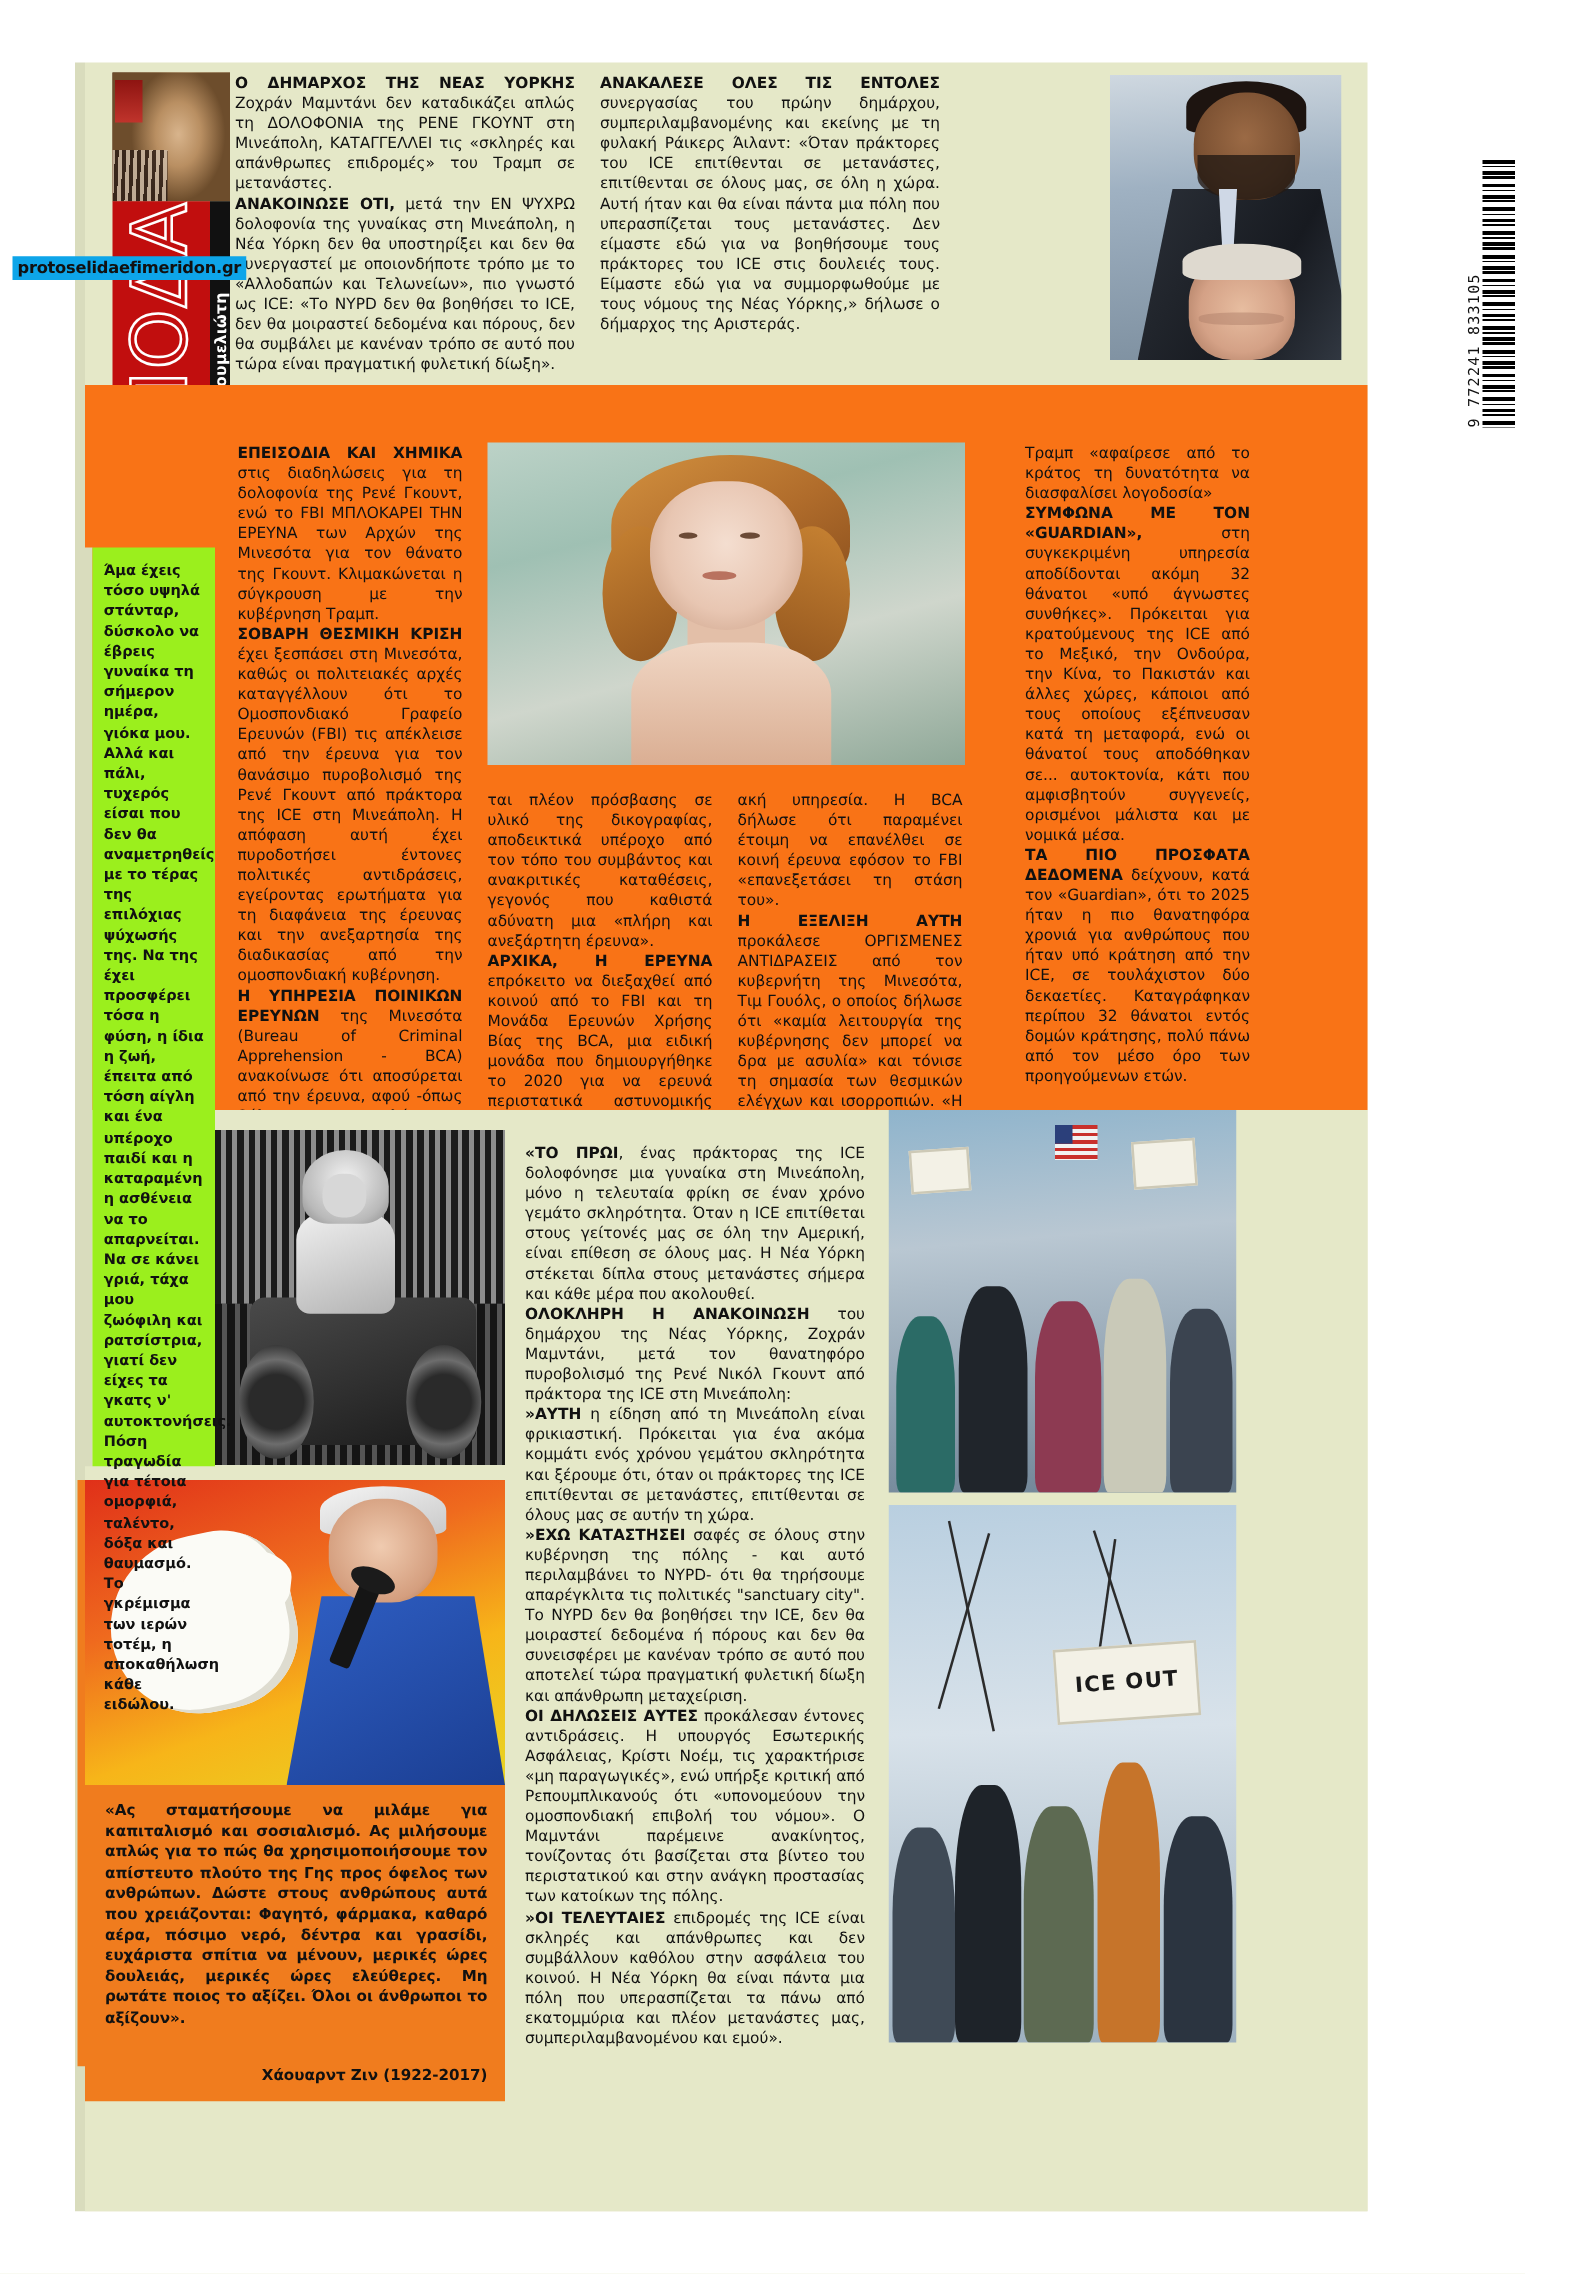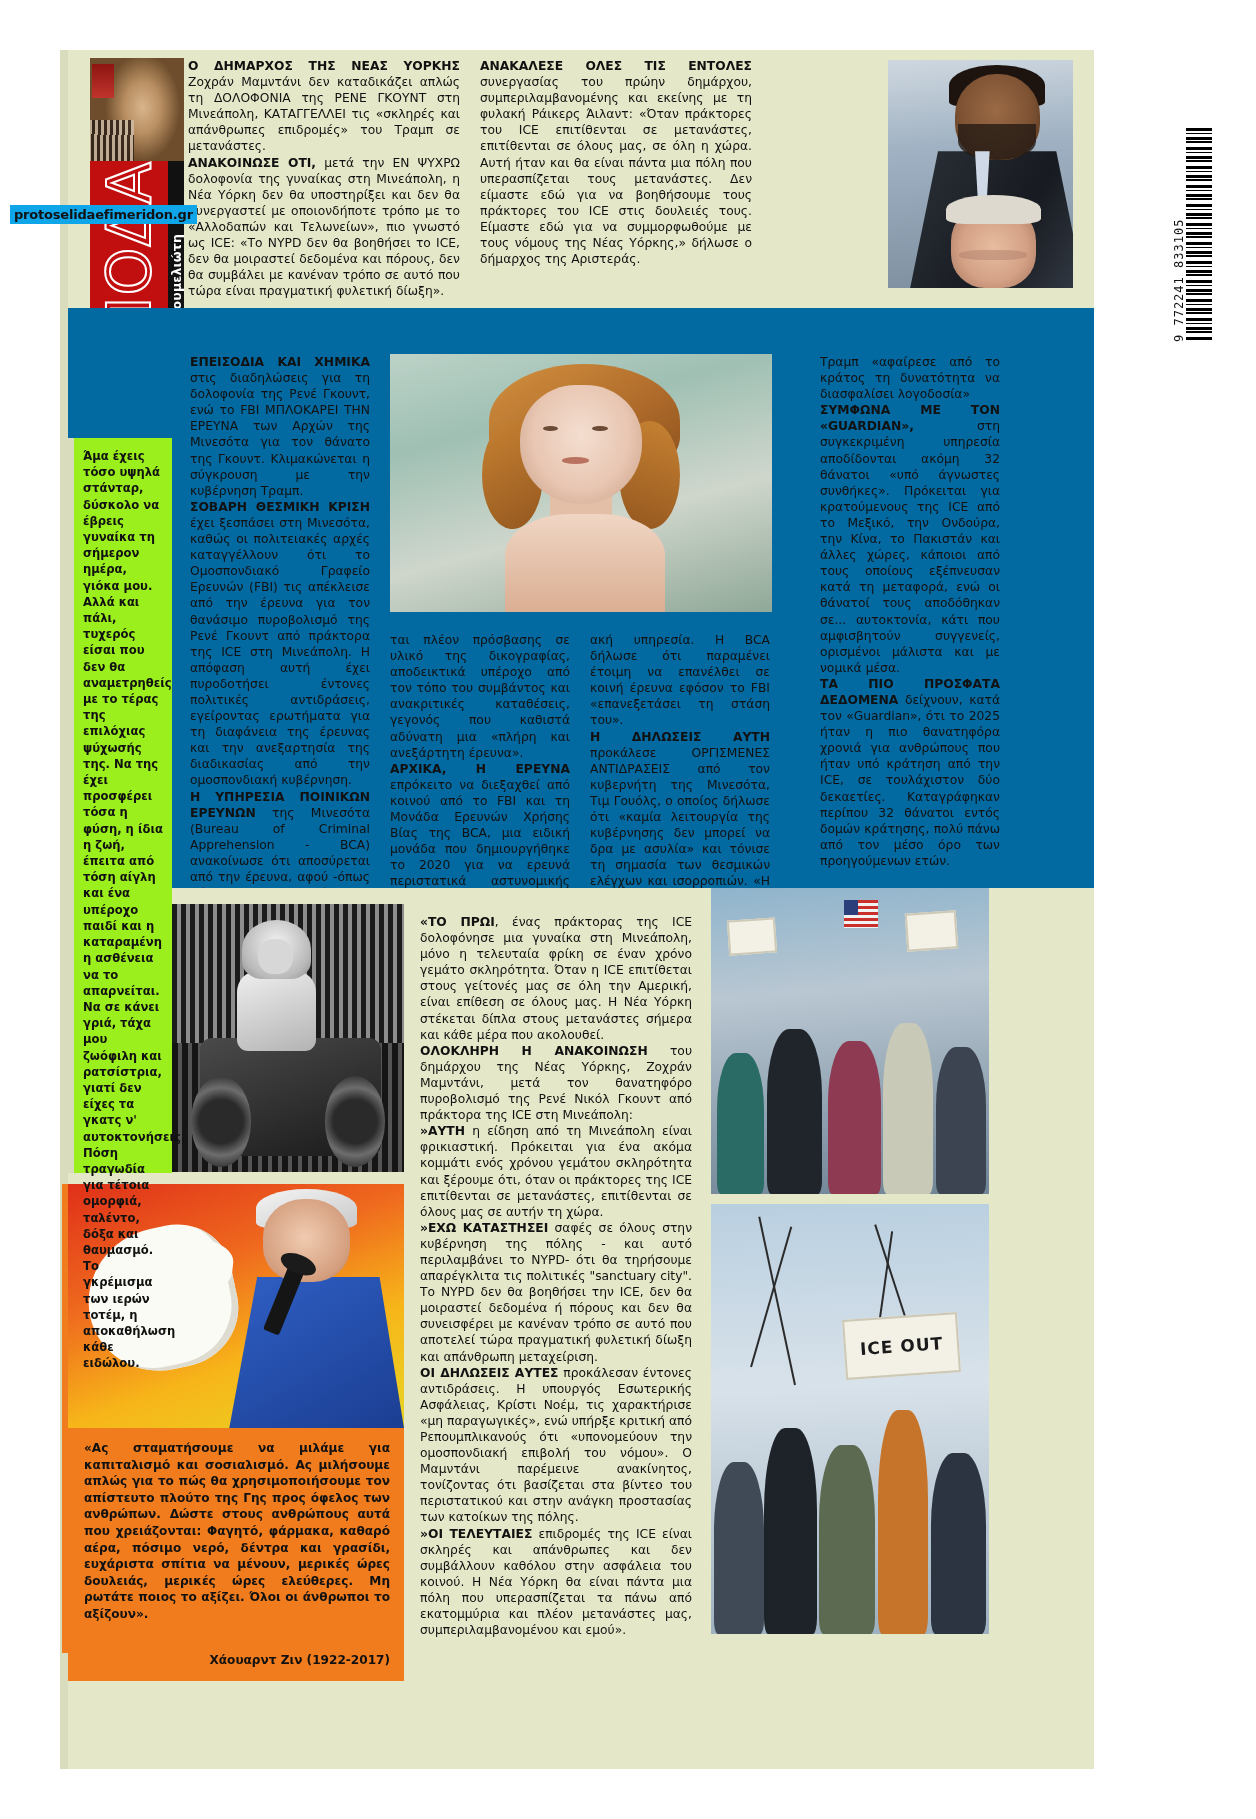--- a/index.html
+++ b/index.html
@@ -107,21 +107,21 @@
   .tp-shirt{position:absolute;left:42%;top:40%;width:18%;height:30%;background:#cfd8e6;clip-path:polygon(28% 0,72% 0,60% 100%,40% 100%);}
   .tp-trump{
     position:absolute;left:34%;top:63%;width:46%;height:37%;
     background:radial-gradient(ellipse at 50% 52%,#e7bda0 0%,#d4a186 55%,#9f6f56 100%);
     border-radius:44% 44% 40% 40%;
   }
   .tp-trump:before{content:"";position:absolute;left:-6%;top:-10%;width:112%;height:34%;border-radius:50% 50% 20% 20%;background:#ded9cf;}
   .tp-trump:after{content:"";position:absolute;left:10%;top:55%;width:80%;height:12%;background:#b0806a;opacity:.5;border-radius:40%;}
 
   
-  .sec-mid{position:absolute;left:0;top:258px;width:1026px;height:580px;background:#0369a1;}
+  .sec-mid{position:absolute;left:0;top:258px;width:1026px;height:580px;background:#f97316;}
   .sec-mid .col{position:absolute;width:180px;}
   .m1{left:122px;top:46px;}
   .m2{left:322px;top:324px;}
   .m3{left:522px;top:324px;}
   .m4{left:722px;top:324px;}
   .m5{left:752px;top:46px;width:180px;}
   .mid-photo{
     position:absolute;left:322px;top:46px;width:382px;height:258px;
     background:linear-gradient(165deg,#bcd2c7 0%,#9fc0b3 28%,#cfd6cc 62%,#8fa898 100%);
     overflow:hidden;
@@ -291,21 +291,21 @@
       <div class="mp-eye l"></div>
       <div class="mp-eye r"></div>
       <div class="mp-mouth"></div>
     </div>
     <div class="col m2 body-txt">
         <p>ται πλέον πρόσβασης σε υλικό της δικογραφίας, αποδεικτικά υπέροχο από τον τόπο του συμβάντος και ανακριτικές καταθέσεις, γεγονός που καθιστά αδύνατη μια «πλήρη και ανεξάρτητη έρευνα».</p>
         <p><b>ΑΡΧΙΚΑ, Η ΕΡΕΥΝΑ</b> επρόκειτο να διεξαχθεί από κοινού από το FBI και τη Μονάδα Ερευνών Χρήσης Βίας της BCA, μια ειδική μονάδα που δημιουργήθηκε το 2020 για να ερευνά περιστατικά αστυνομικής βίας. Ωστόσο, το FBI, σύμφωνα με τον Έβανς, «ανέστρεψε την πορεία του» και ΑΠΕΚΛΕΙΣΕ την πολιτει-</p>
       </div>
     <div class="col m3 body-txt">
         <p>ακή υπηρεσία. Η BCA δήλωσε ότι παραμένει έτοιμη να επανέλθει σε κοινή έρευνα εφόσον το FBI «επανεξετάσει τη στάση του».</p>
-        <p><b>Η ΔΗΛΩΣΕΙΣ ΑΥΤΗ</b> προκάλεσε ΟΡΓΙΣΜΕΝΕΣ ΑΝΤΙΔΡΑΣΕΙΣ από τον κυβερνήτη της Μινεσότα, Τιμ Γουόλς, ο οποίος δήλωσε ότι «καμία λειτουργία της κυβέρνησης δεν μπορεί να δρα με ασυλία» και τόνισε τη σημασία των θεσμικών ελέγχων και ισορροπιών. «Η Μινεσότα πρέπει να είναι μέρος αυτής της έρευνας», είπε χαρακτηριστικά, προσθέτοντας ότι η κυβέρνηση</p>
+        <p><b>Η ΕΞΕΛΙΞΗ ΑΥΤΗ</b> προκάλεσε ΟΡΓΙΣΜΕΝΕΣ ΑΝΤΙΔΡΑΣΕΙΣ από τον κυβερνήτη της Μινεσότα, Τιμ Γουόλς, ο οποίος δήλωσε ότι «καμία λειτουργία της κυβέρνησης δεν μπορεί να δρα με ασυλία» και τόνισε τη σημασία των θεσμικών ελέγχων και ισορροπιών. «Η Μινεσότα πρέπει να είναι μέρος αυτής της έρευνας», είπε χαρακτηριστικά, προσθέτοντας ότι η κυβέρνηση</p>
       </div>
     <div class="col m4 body-txt"></div>
     <div class="col m5 body-txt">
         <p>Τραμπ «αφαίρεσε από το κράτος τη δυνατότητα να διασφαλίσει λογοδοσία»</p>
         <p><b>ΣΥΜΦΩΝΑ ΜΕ ΤΟΝ «GUARDIAN»,</b> στη συγκεκριμένη υπηρεσία αποδίδονται ακόμη 32 θάνατοι «υπό άγνωστες συνθήκες». Πρόκειται για κρατούμενους της ICE από το Μεξικό, την Ονδούρα, την Κίνα, το Πακιστάν και άλλες χώρες, κάποιοι από τους οποίους εξέπνευσαν κατά τη μεταφορά, ενώ οι θάνατοί τους αποδόθηκαν σε... αυτοκτονία, κάτι που αμφισβητούν συγγενείς, ορισμένοι μάλιστα και με νομικά μέσα.</p>
         <p><b>ΤΑ ΠΙΟ ΠΡΟΣΦΑΤΑ ΔΕΔΟΜΕΝΑ</b> δείχνουν, κατά τον «Guardian», ότι το 2025 ήταν η πιο θανατηφόρα χρονιά για ανθρώπους που ήταν υπό κράτηση από την ICE, σε τουλάχιστον δύο δεκαετίες. Καταγράφηκαν περίπου 32 θάνατοι εντός δομών κράτησης, πολύ πάνω από τον μέσο όρο των προηγούμενων ετών.</p>
       </div>
   </div>
 
   <div class="sec-bot">

